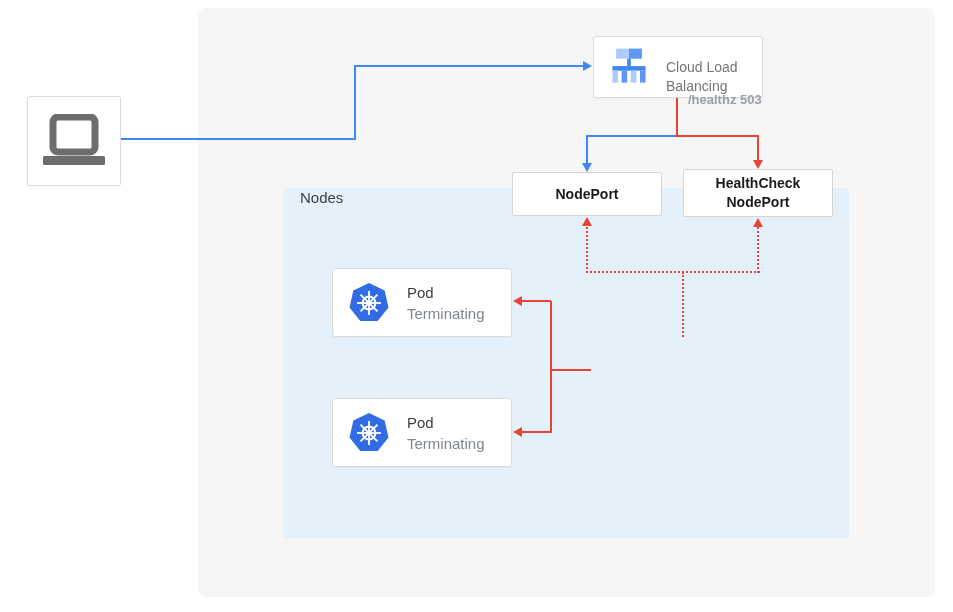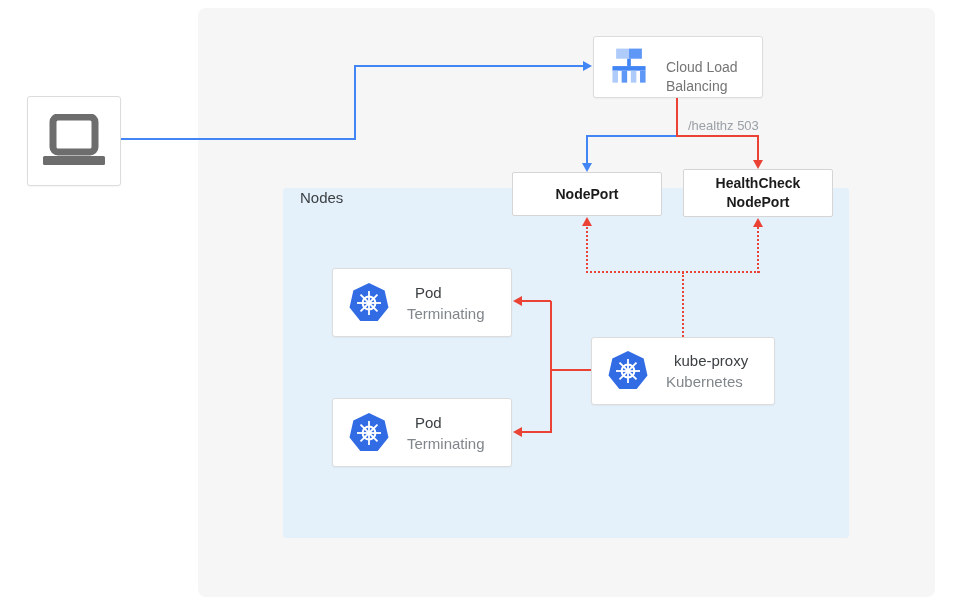--- a/index.html
+++ b/index.html
@@ -38,36 +38,36 @@
     display:flex;align-items:center;justify-content:center;
   }
   .clb-box{
     left:593px;top:36px;width:170px;height:62px;
     display:flex;align-items:center;gap:14px;padding-left:12px;
   }
   .clb-label{
     font-size:14px;line-height:1.35;color:#757575;white-space:pre-line;margin-top:20px;
   }
   .healthz{
-    left:688px;top:118px;font-size:13px;font-weight:normal;color:var(--healthz-gray);
+    left:688px;top:92px;font-size:13px;font-weight:bold;color:var(--healthz-gray);
   }
   .port-box{
     display:flex;align-items:center;justify-content:center;text-align:center;
     font-size:14px;font-weight:bold;color:#1b1b1b;line-height:1.35;white-space:pre-line;
     background:#fff;border:1px solid #d5d5d5;border-radius:2px;box-sizing:border-box;
   }
   .nodeport-box{left:512px;top:172px;width:150px;height:44px;}
   .hc-box{left:683px;top:169px;width:150px;height:48px;}
   .entity-box{
     display:flex;align-items:center;gap:18px;padding-left:16px;
   }
   .pod1{left:332px;top:268px;width:180px;height:69px;}
   .pod2{left:332px;top:398px;width:180px;height:69px;}
   .kproxy{left:591px;top:337px;width:184px;height:68px;}
-  .entity-title{font-size:15px;color:var(--text-dark);line-height:21px;margin-left:8px;}
+  .entity-title{font-size:15px;color:var(--text-dark);line-height:21px;}
   .entity-sub{font-size:15px;color:var(--text-gray);line-height:21px;}
   .k8s-icon{width:40px;height:40px;flex:0 0 auto;}
   
   .hline{height:2px;}
   .vline{width:2px;}
   .blue-line{background:var(--blue);}
   .red-line{background:var(--red);}
   .dot-h{height:0;border-top:2px dotted var(--red);background:none;}
   .dot-v{width:0;border-left:2px dotted var(--red);background:none;}
   
@@ -179,35 +179,14 @@
       </g>
       <circle cx="50" cy="50" r="16" fill="none" stroke="#fff" stroke-width="5"></circle>
       <circle cx="50" cy="50" r="5.5" fill="#fff"></circle>
     </svg>
     <div>
       <div class="entity-title">Pod</div>
       <div class="entity-sub">Terminating</div>
     </div>
   </div>
 
-  <div class="abs white-box entity-box kproxy">
-    <svg class="k8s-icon" viewBox="0 0 100 100">
-      <polygon points="50,0 10.9,18.8 1.3,61.1 28.3,95 71.7,95 98.7,61.1 89.1,18.8" fill="#326ce5"></polygon>
-      <g stroke="#fff" stroke-width="4.5">
-        <line x1="50" y1="50" x2="80" y2="50"></line>
-          <line x1="50" y1="50" x2="71.2" y2="28.8"></line>
-        <line x1="50" y1="50" x2="50" y2="20"></line>
-          <line x1="50" y1="50" x2="28.8" y2="28.8"></line>
-        <line x1="50" y1="50" x2="20" y2="50"></line>
-          <line x1="50" y1="50" x2="28.8" y2="71.2"></line>
-        <line x1="50" y1="50" x2="50" y2="80"></line>
-          <line x1="50" y1="50" x2="71.2" y2="71.2"></line>
-      </g>
-      <circle cx="50" cy="50" r="16" fill="none" stroke="#fff" stroke-width="5"></circle>
-      <circle cx="50" cy="50" r="5.5" fill="#fff"></circle>
-    </svg>
-    <div>
-      <div class="entity-title">kube-proxy</div>
-      <div class="entity-sub">Kubernetes</div>
-    </div>
-  </div>
 
 </div>
 
 </body></html>

